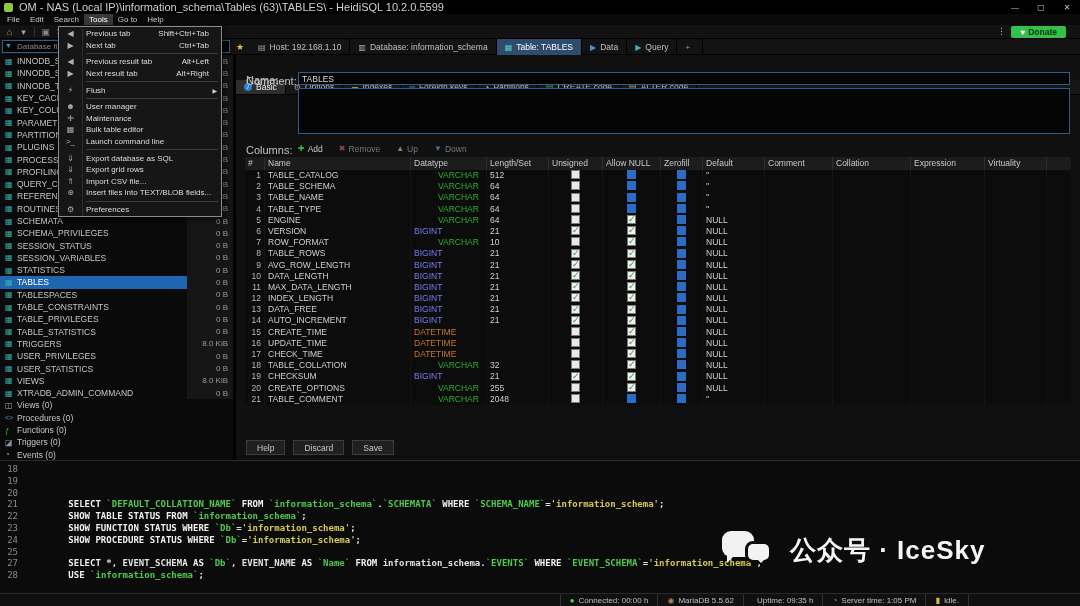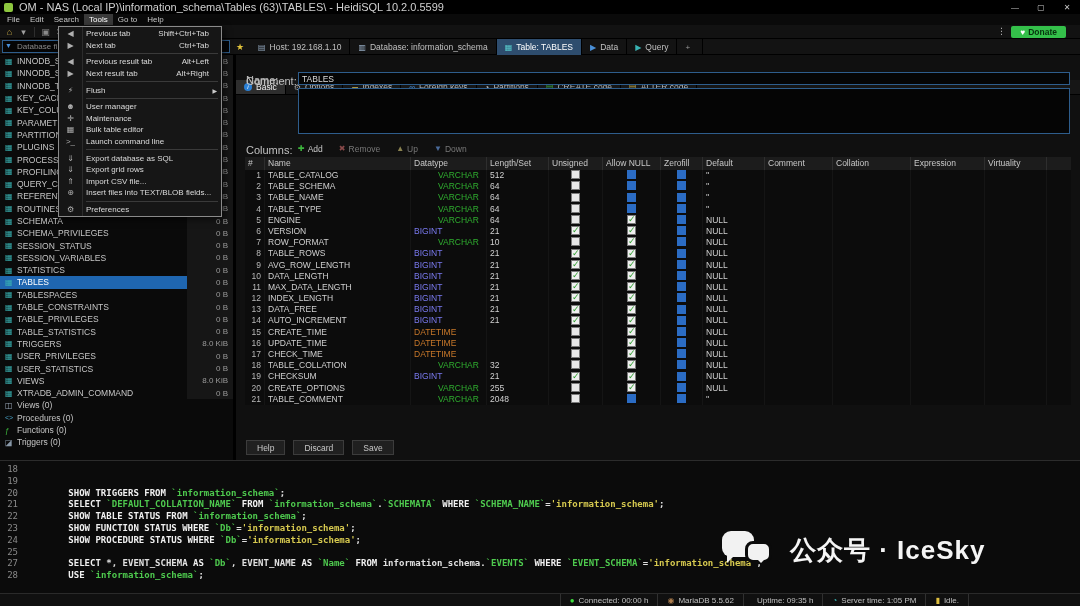--- a/index.html
+++ b/index.html
@@ -440,20 +440,25 @@
         <span class="tlabel">Functions (0)</span>
         <span class="tsize"></span>
       </div>
 
       <div class="trow">
         <span class="ticon ti-triggers"></span>
         <span class="tlabel">Triggers (0)</span>
         <span class="tsize"></span>
       </div>
 
+      <div class="trow">
+        <span class="ticon ti-events"></span>
+        <span class="tlabel">Events (0)</span>
+        <span class="tsize"></span>
+      </div>
     </div>
   <div id="splitter"></div>
 
   <div id="editor">
     <div id="editor-tabs">
 
         <div class="etab etabact-true">
           <span class="eticon eti-info-icon">i</span>
           <span>Basic</span>
         </div>
@@ -872,23 +877,20 @@
         <div class="ebtn">Discard</div>
 
         <div class="ebtn">Save</div>
       </div>
   </div>
 
   <div id="sql-log">
 
       <div class="sql-line">
         <span class="ln">18</span>
-        <span class="sql-text">
-          
-        <span class="tok-kw">SHOW TRIGGERS FROM </span><span class="tok-id">`information_schema`</span><span class="tok-pl">;</span></span>
       </div>
 
       <div class="sql-line">
         <span class="ln">19</span>
         <span class="sql-text">
           
         <span class="tok-kw">SELECT </span><span class="tok-id">`DEFAULT_COLLATION_NAME`</span><span class="tok-kw"> FROM </span><span class="tok-id">`information_schema`</span><span class="tok-pl">.</span><span class="tok-id">`SCHEMATA`</span><span class="tok-kw"> WHERE </span><span class="tok-id">`SCHEMA_NAME`</span><span class="tok-pl">=</span><span class="tok-str">'information_schema'</span><span class="tok-pl">;</span></span>
       </div>
 
       <div class="sql-line">

